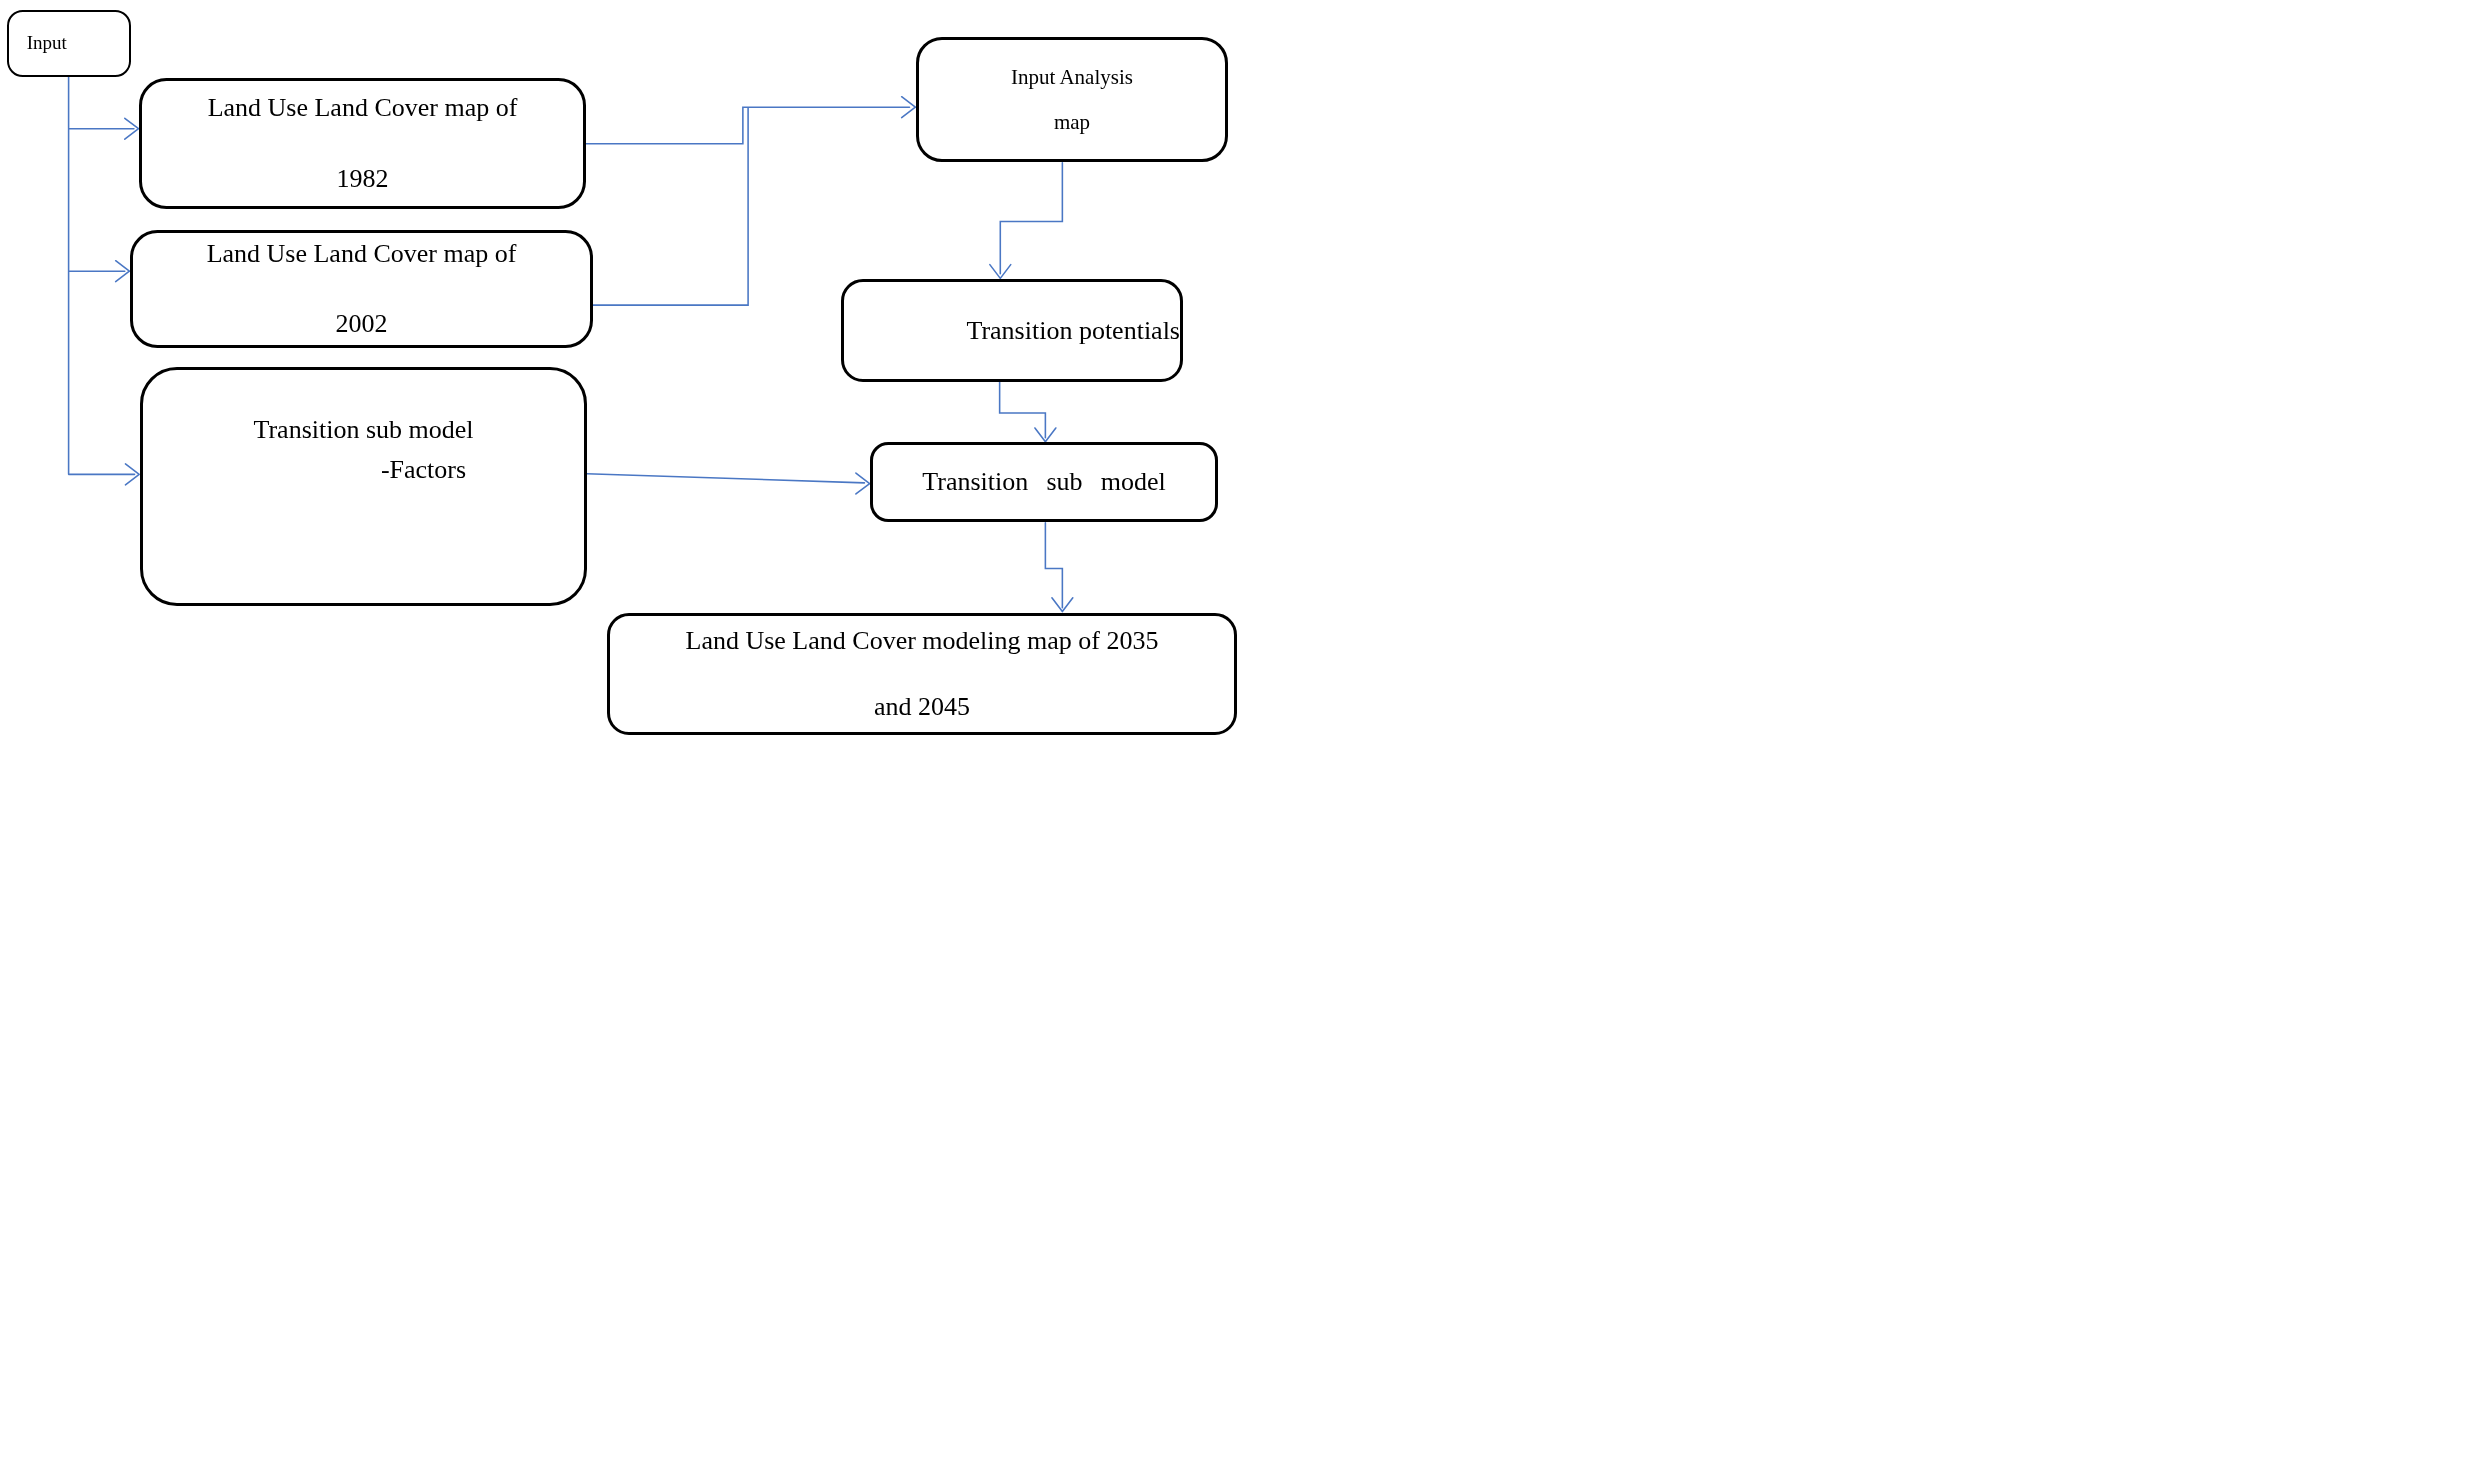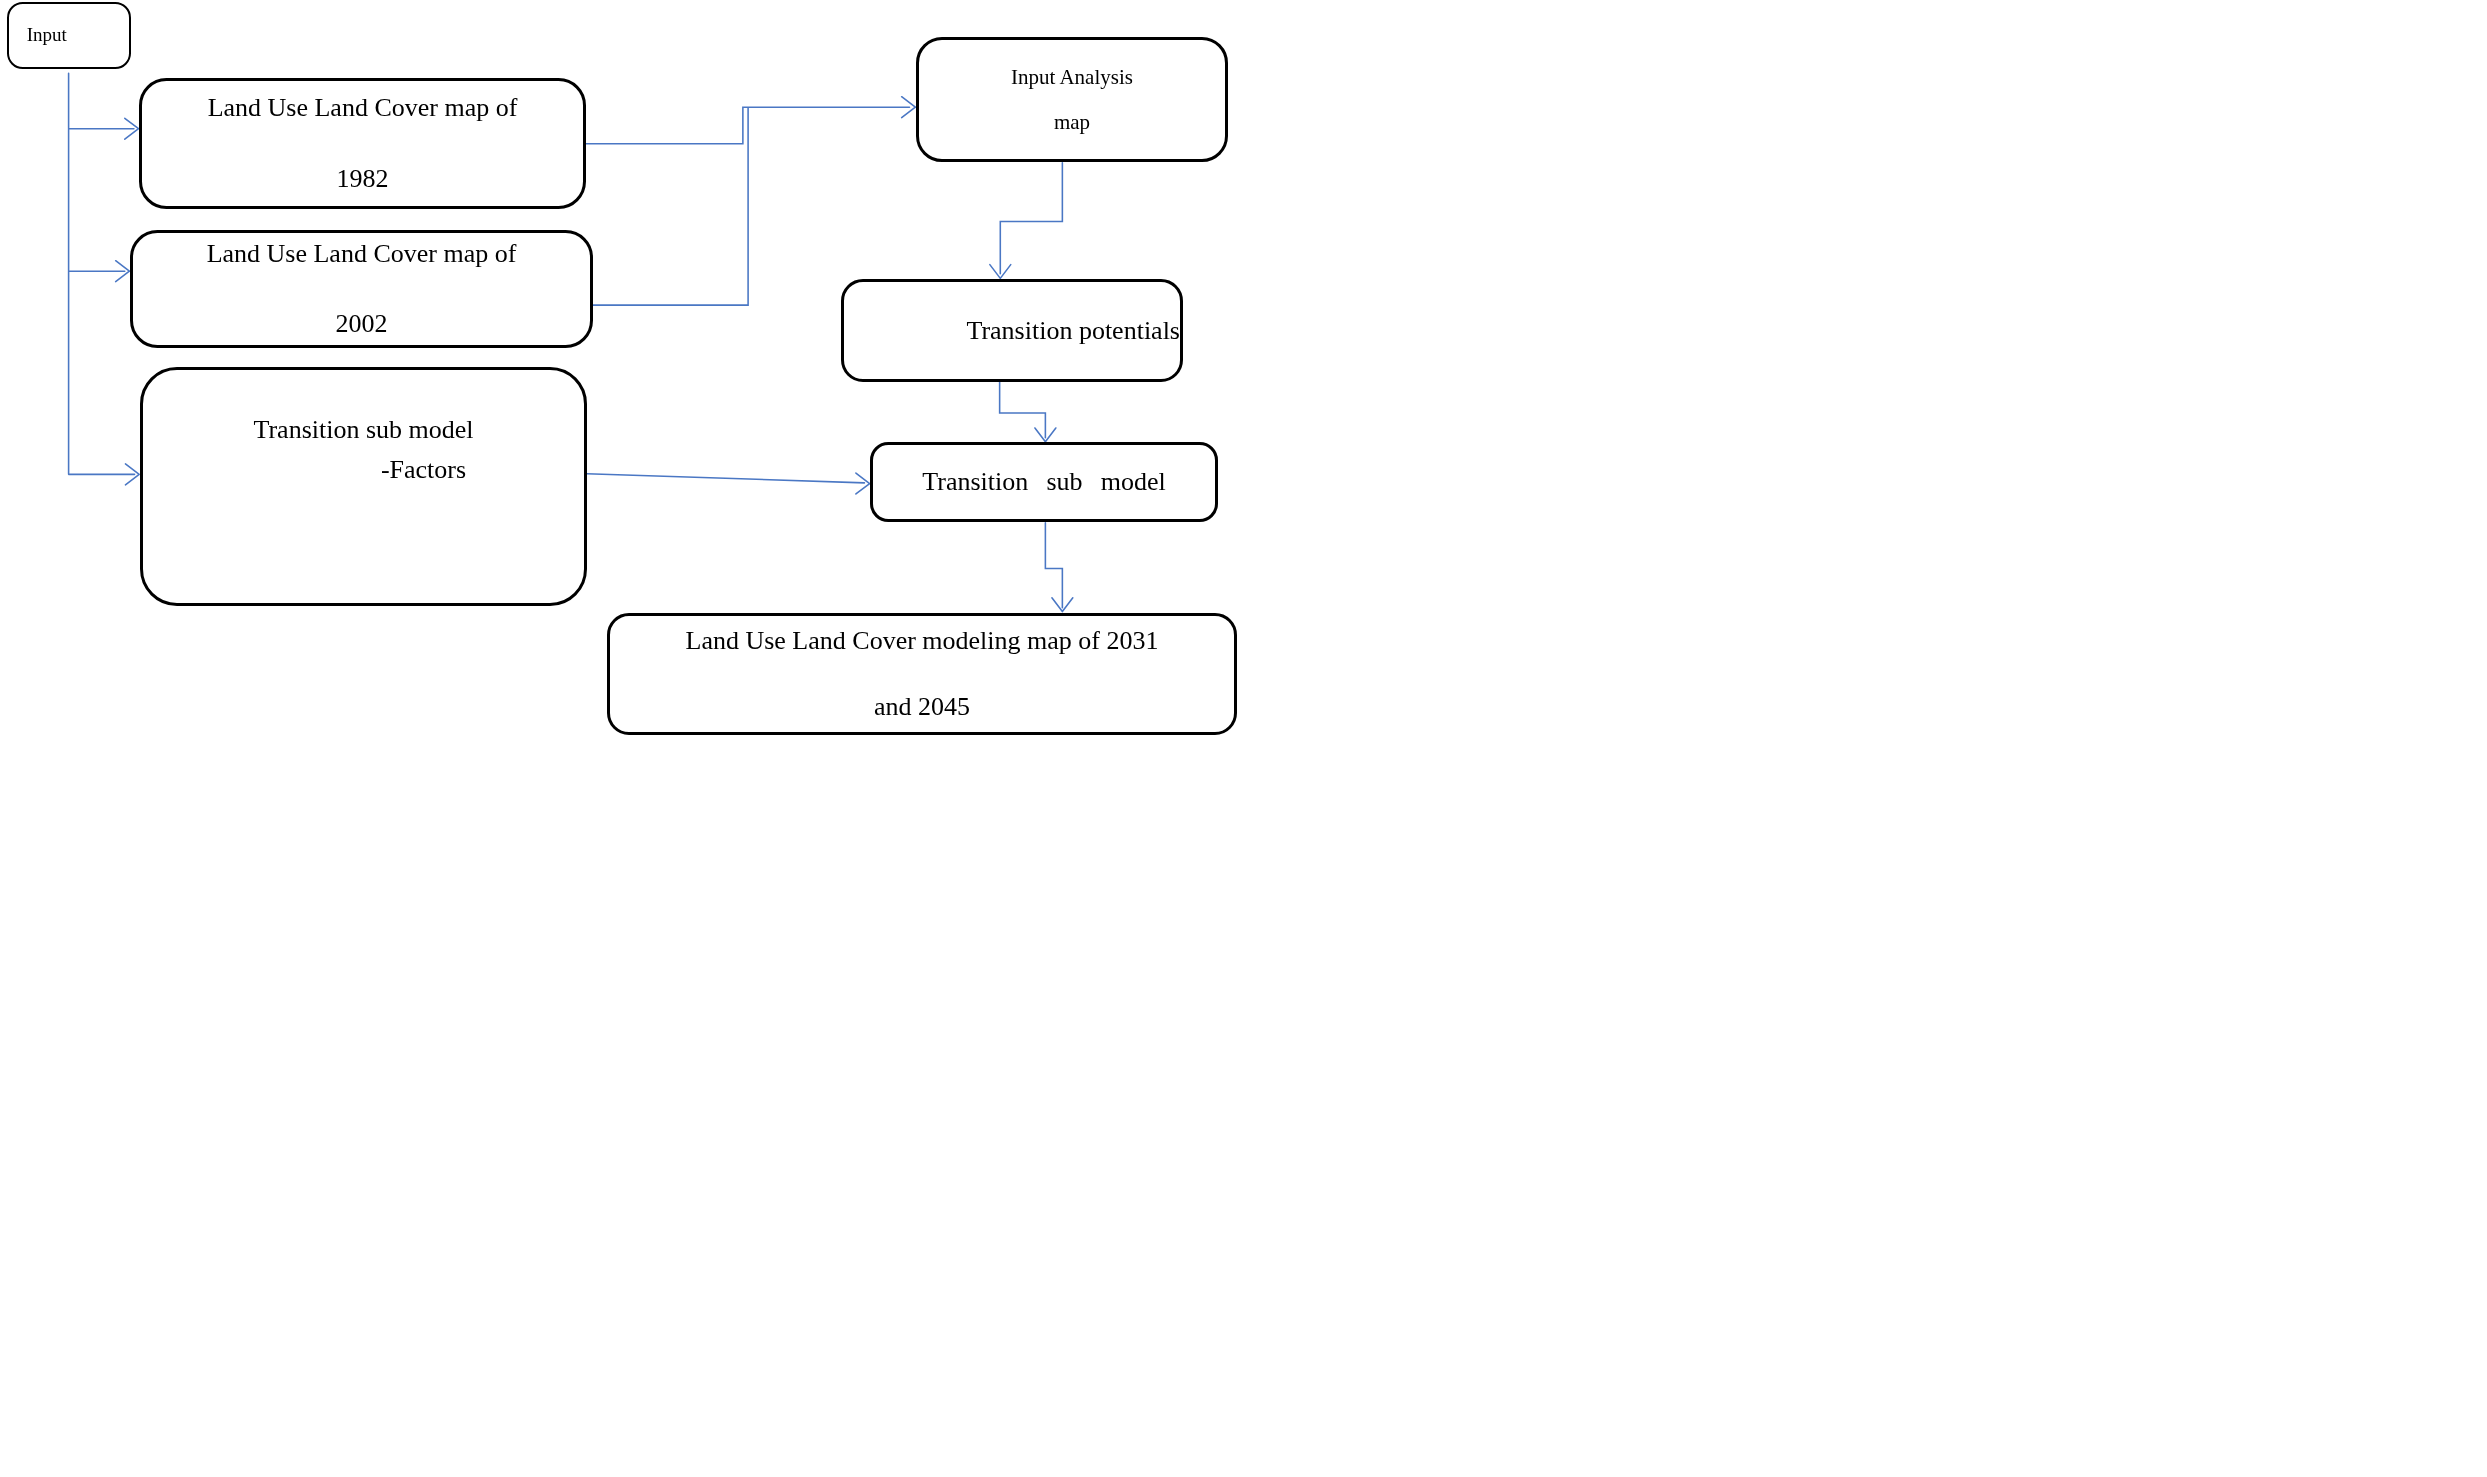--- a/index.html
+++ b/index.html
@@ -38,21 +38,21 @@
     flex-direction:column;
     align-items:center;
     justify-content:center;
     text-align:center;
     font-size:26px;
     line-height:2.7;
   }
   .node span{display:block;}
 
   .node-input{
-    left:6.5px;top:2px;width:124px;height:67px;
+    left:6.5px;top:10px;width:124px;height:67px;
     border-width:2.6px;border-radius:15.7px;
     font-size:19px;line-height:1.2;
     align-items:flex-start;
     padding-left:18.3px;
   }
   .node-1990{
     left:139px;top:78px;width:447px;height:131px;
     border-radius:27.4px;
   }
   .node-2002{
@@ -162,18 +162,18 @@
 
   <div class="node node-tp">
     <span>Transition potentials</span>
   </div>
 
   <div class="node node-tsm">
     <span>Transition sub model</span>
   </div>
 
   <div class="node node-out">
-    <span>Land Use Land Cover modeling map of 2031</span>
+    <span>Land Use Land Cover modeling map of 2035</span>
     <span>and 2045</span>
   </div>
 
 </div>
 
 
 </body></html>

